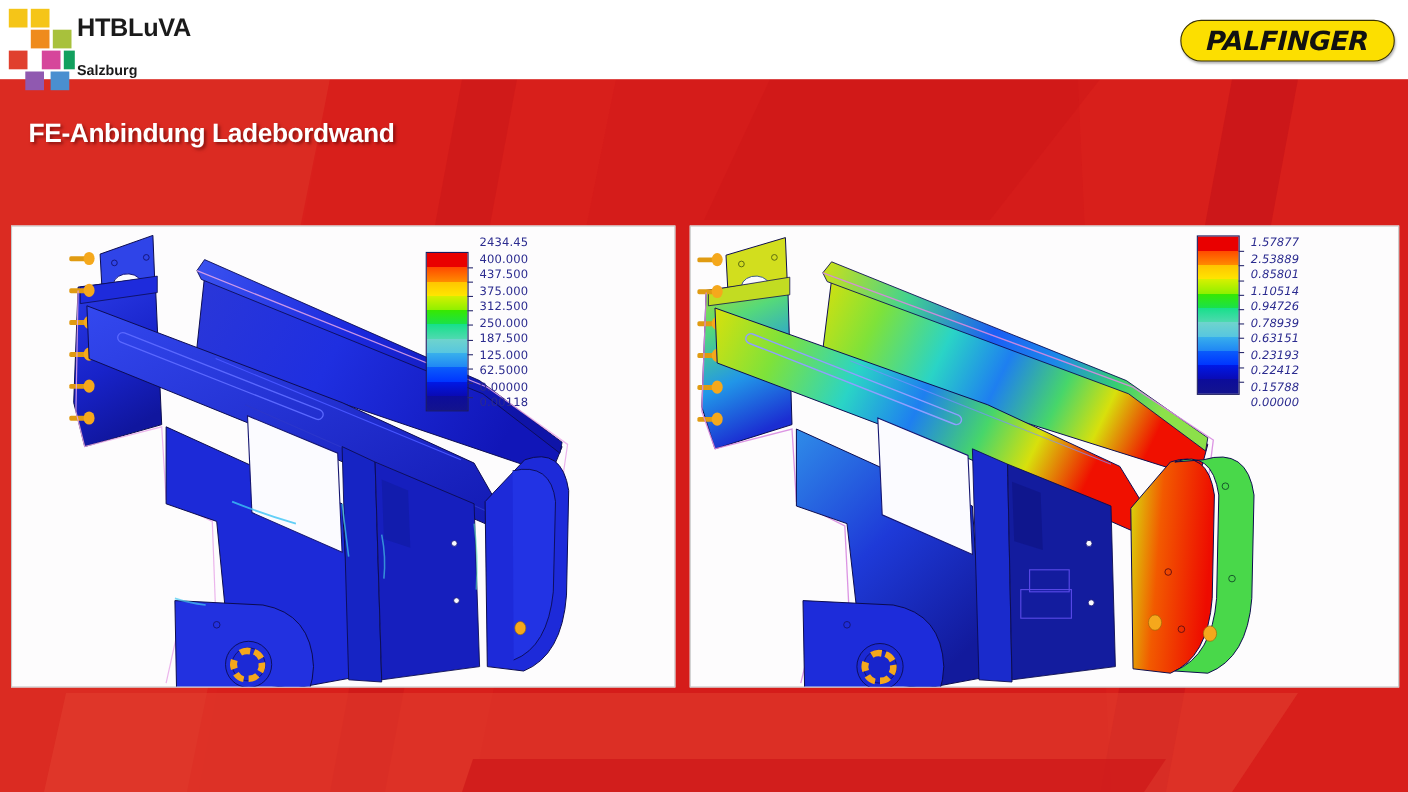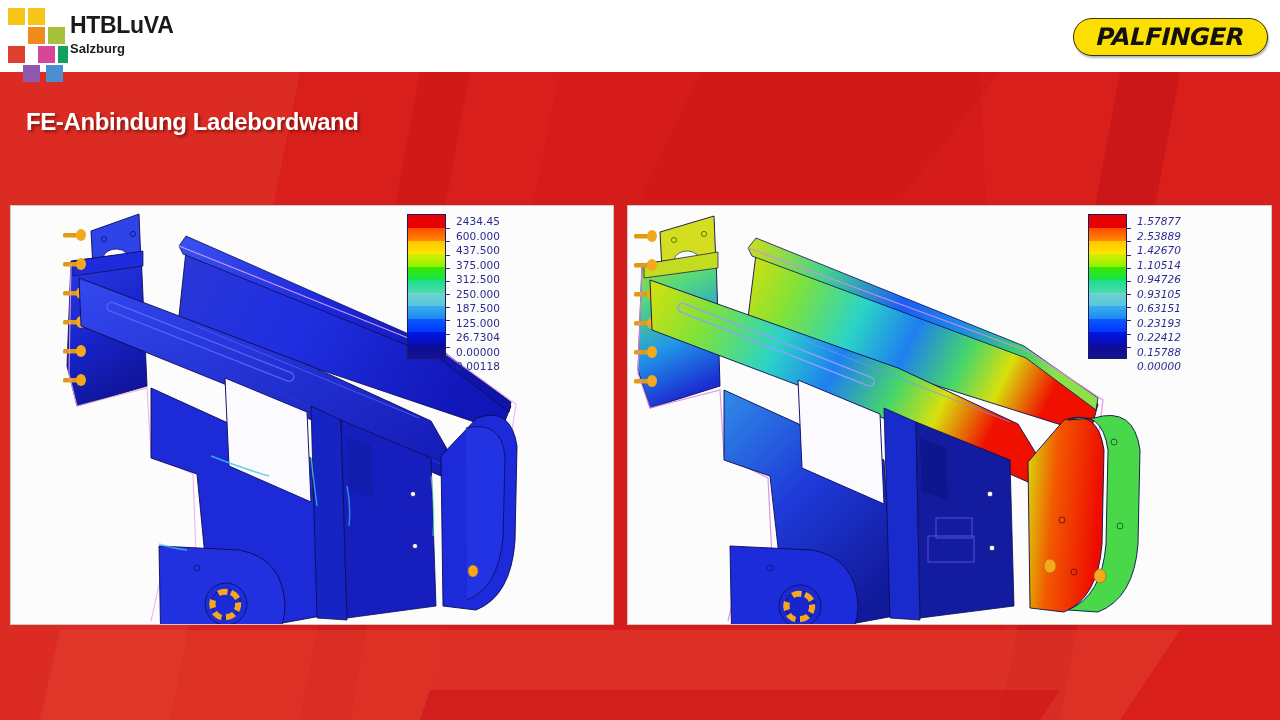--- a/index.html
+++ b/index.html
@@ -25,21 +25,21 @@
     position:absolute; left:0; top:27px; width:1280px; text-align:center;
     font-size:15.5px; color:#2e2e2e; letter-spacing:.2px;
   }
 
   
   #htb-logo { position:absolute; left:8px; top:8px; width:215px; height:58px; }
   #htb-grid { position:absolute; left:0; top:0; width:60px; height:56px; }
   #htb-grid i { position:absolute; display:block; width:17px; height:17px; }
   #htb-text { position:absolute; left:62px; top:4px; }
   #htb-title { font-size:23px; font-weight:bold; color:#1a1a1a; letter-spacing:-.3px; line-height:26px; }
-  #htb-sub { font-size:13px; font-weight:bold; color:#1a1a1a; line-height:15px; margin-top:3px; }
+  #htb-sub { font-size:13px; font-weight:bold; color:#1a1a1a; line-height:15px; margin-top:18px; }
 
   
   #palf-logo {
     position:absolute; right:12px; top:18px; width:195px; height:38px;
     background:#fcdf00; border-radius:19px; border:1.5px solid #3a3200;
     display:flex; align-items:center; justify-content:center;
     box-shadow:1px 2px 2px rgba(0,0,0,.28);
   }
   #palf-text {
     font-family:"DejaVu Sans", sans-serif;
@@ -58,21 +58,21 @@
   
   .panel {
     position:absolute; top:205px; height:420px;
     background:#fdfcfd; border:1px solid #c9c9c9; overflow:hidden; z-index:15;
   }
   #panel-left  { left:10px;  width:604px; }
   #panel-right { left:627px; width:645px; }
 
   
   .legend { position:absolute; top:8px; display:flex; align-items:flex-start; }
-  #legend-left  { left:396px; }
+  #legend-left  { left:376px;align-items:flex-end; }
   #legend-right { left:460px;font-style:italic; }
   .legend-bar {
     width:39px; height:145px; border:1px solid #1b1b5e; position:relative;
     background:linear-gradient(to bottom,
       #e90000 0%,  #e90000 9.09%,
       #ff4a00 9.09%, #ff8a00 18.18%,
       #ffc400 18.18%, #ffe600 27.27%,
       #d6f000 27.27%, #8ef000 36.36%,
       #37e800 36.36%, #19e24a 45.45%,
       #17e08a 45.45%, #4fd9b0 54.54%,
@@ -254,28 +254,28 @@
           <span class="tick" style="top:52.7px"></span>
         <span class="tick" style="top:65.9px"></span>
           <span class="tick" style="top:79.1px"></span>
         <span class="tick" style="top:92.3px"></span>
           <span class="tick" style="top:105.4px"></span>
         <span class="tick" style="top:118.6px"></span>
           <span class="tick" style="top:131.8px"></span>
       </div>
       <div class="legend-labels">
         <span>2434.45</span>
-        <span>600.000</span>
+        <span>400.000</span>
         <span>437.500</span>
         <span>375.000</span>
         <span>312.500</span>
         <span>250.000</span>
         <span>187.500</span>
         <span>125.000</span>
-        <span>26.7304</span>
+        <span>62.5000</span>
         <span>0.00000</span>
         <span>0.00118</span>
       </div>
     </div>
   </div>
 
   <div class="panel" id="panel-right">
     <svg class="fe-svg" style="left:0;top:0;" width="645" height="420" viewBox="0 0 645 420">
       <defs>
         <linearGradient id="gR1" x1="0" y1="0" x2="1" y2="0.25">
@@ -410,24 +410,24 @@
         <span class="tick" style="top:65.9px"></span>
           <span class="tick" style="top:79.1px"></span>
         <span class="tick" style="top:92.3px"></span>
           <span class="tick" style="top:105.4px"></span>
         <span class="tick" style="top:118.6px"></span>
           <span class="tick" style="top:131.8px"></span>
       </div>
       <div class="legend-labels">
         <span>1.57877</span>
         <span>2.53889</span>
-        <span>1.42670</span>
+        <span>0.85801</span>
         <span>1.10514</span>
         <span>0.94726</span>
-        <span>0.93105</span>
+        <span>0.78939</span>
         <span>0.63151</span>
         <span>0.23193</span>
         <span>0.22412</span>
         <span>0.15788</span>
         <span>0.00000</span>
       </div>
     </div>
   </div>
 
 </div>

